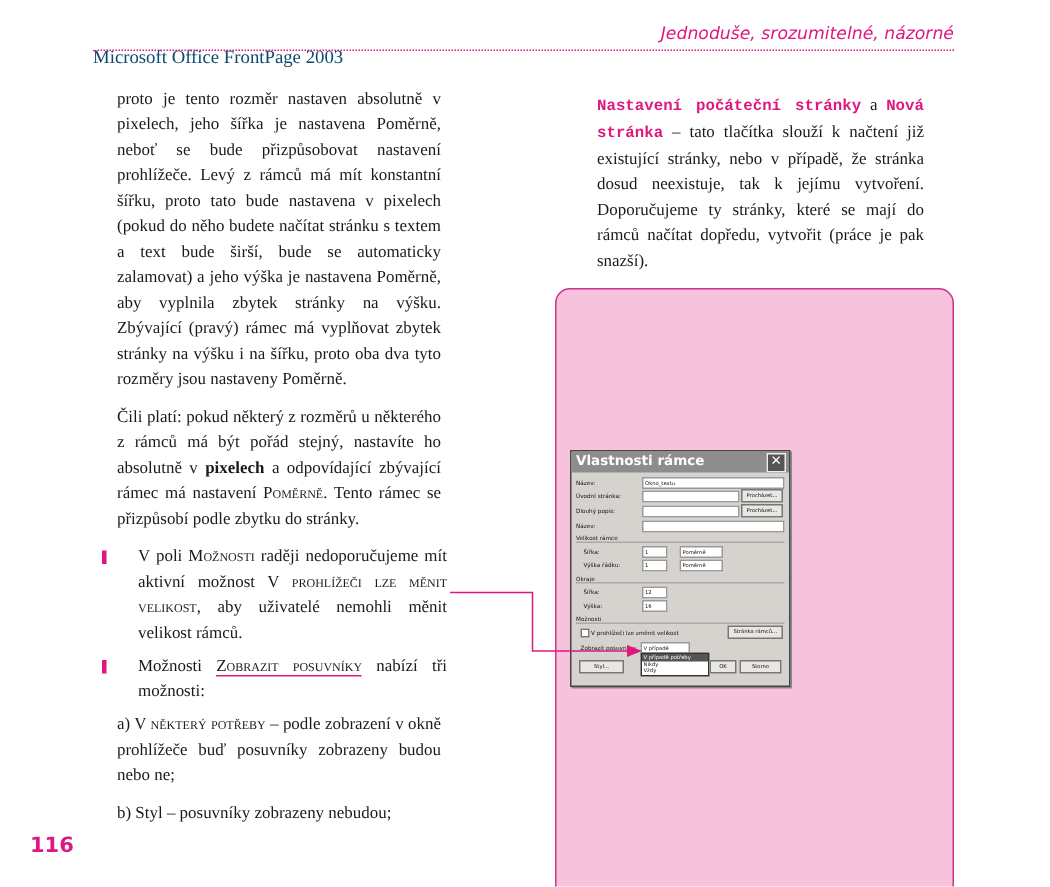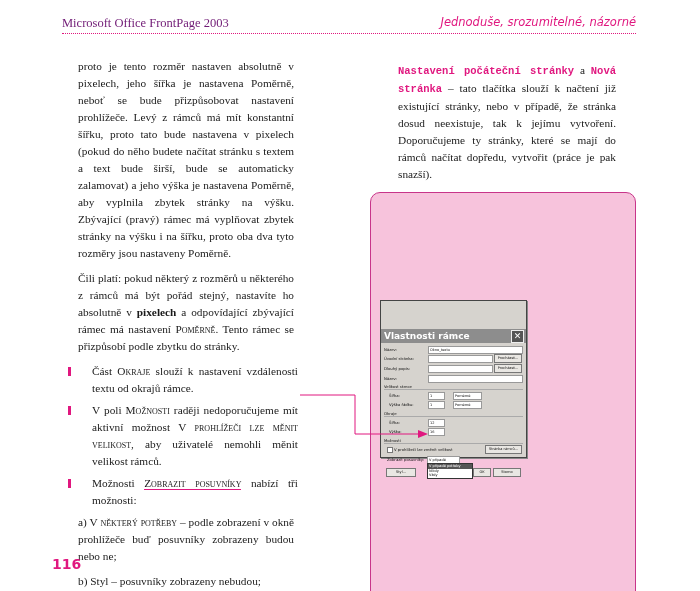--- a/index.html
+++ b/index.html
@@ -1,34 +1,34 @@
 <!DOCTYPE html>
 <html><head>
 <meta charset="utf-8">
 <style>
   html, body { margin:0; padding:0; }
   body { width:700px; height:591px; background:#ffffff; position:relative; overflow:hidden; font-family:"Liberation Serif", serif; color:#1a1a1a; }
-  .hdr-left { position:absolute; left:62px; top:16px; font-size:12.5px; color:#701a75; }
+  .hdr-left { position:absolute; left:62px; top:31px; font-size:12.5px; color:#0c4a6e; }
   .hdr-right { position:absolute; right:64px; top:15px; font-size:12.5px; color:#e0177f; font-style:italic; font-family:"DejaVu Sans", sans-serif; font-size:11.5px;text-align:center; }
   .hdr-rule { position:absolute; left:62px; right:64px; top:33px; border-top:1.5px dotted #e0177f; }
   .col-left { position:absolute; left:78px; top:58px; width:220px; font-size:11.3px; line-height:17px; text-align:justify; }
   .col-left p { margin:0 4px 8px 0; }
   .sc { font-variant:small-caps; }
   .bullets { margin:0; padding:0; list-style:none; }
   .bullets li { position:relative; margin:0 0 5px 0; padding-left:14px; }
   .bullet-mark { position:absolute; left:-10px; top:4px; width:3px; height:9px; background:#e0177f; }
   .sub { margin:0 0 5px 14px; }
   .underline-mark { border-bottom:1.5px solid #e0177f; }
   .col-right { position:absolute; left:398px; top:62px; width:218px; font-size:11.3px; line-height:17px; text-align:justify; }
   .pink-hl { color:#e0177f; font-family:Liberation Mono, monospace; font-weight:bold; font-size:10.5px; }
   .pink-box { position:absolute; left:370px; top:192px; width:264px; height:420px; background:#f7c3dc; border:1.5px solid #c8358a; border-radius:10px; }
-  .page-num { position:absolute; left:20px; top:556px; color:#e0177f; font-family:"DejaVu Sans", sans-serif; font-size:14px; font-weight:bold;margin-left:32px; }
+  .page-num { position:absolute; left:20px; top:556px; color:#e0177f; font-family:"DejaVu Sans", sans-serif; font-size:14px; font-weight:bold; }
   
   .dialog { position:absolute; left:380px; top:300px; width:145px; height:156px; background:#d6d3ce; border:1px solid #444; box-shadow:1px 1px 0 #888; font-family:"DejaVu Sans", sans-serif; }
-  .dlg-title { height:14px; background:#8d8d8d; color:#fff; font-size:9px; font-weight:bold; padding-left:3px; line-height:14px; position:relative;margin-top:28px; }
+  .dlg-title { height:14px; background:#8d8d8d; color:#fff; font-size:9px; font-weight:bold; padding-left:3px; line-height:14px; position:relative; }
   .dlg-close { position:absolute; right:2px; top:1px; width:11px; height:11px; background:#555; color:#fff; font-size:9px; line-height:11px; text-align:center; border:1px solid #eee; }
   .dlg-body { position:relative; font-size:3.8px; color:#111; }
   .row { position:absolute; left:3px; }
   .field { position:absolute; background:#fff; border:1px solid #999; height:6px; font-size:3.5px; line-height:6px; padding-left:1px; }
   .btn { position:absolute; background:#e9e7e3; border:1px solid #777; font-size:3.5px; text-align:center; height:7px; line-height:7px; }
   .grp { position:absolute; left:3px; right:3px; border-top:1px solid #aaa; }
   .chk { position:absolute; width:4px; height:4px; background:#fff; border:1px solid #777; }
   .dropdown-list { position:absolute; background:#fff; border:1px solid #333; font-size:3.5px; line-height:4.5px; }
   .dropdown-list div { padding-left:1px; }
   .dropdown-list .sel { background:#555; color:#fff; }
@@ -40,24 +40,20 @@
 <div class="hdr-left">Microsoft Office FrontPage 2003</div>
 <div class="hdr-right">Jednoduše, srozumitelné, názorné</div>
 <div class="hdr-rule"></div>
 
 <div class="col-left">
   <p>proto je tento rozměr nastaven absolutně v pixelech, jeho šířka je nastavena Poměrně, neboť se bude přizpůsobovat nastavení prohlížeče. Levý z rámců má mít konstantní šířku, proto tato bude nastavena v pixelech (pokud do něho budete načítat stránku s textem a text bude širší, bude se automaticky zalamovat) a jeho výška je nastavena Poměrně, aby vyplnila zbytek stránky na výšku. Zbývající (pravý) rámec má vyplňovat zbytek stránky na výšku i na šířku, proto oba dva tyto rozměry jsou nastaveny Poměrně.</p>
   <p>
     <span>Čili platí: pokud některý z rozměrů u některého z rámců má být pořád stejný, nastavíte ho absolutně v </span><b>pixelech</b><span> a odpovídající zbývající rámec má nastavení </span><span class="sc">Poměrně</span><span>. Tento rámec se přizpůsobí podle zbytku do stránky.</span>
   </p>
   <ul class="bullets">
-    <li>
-      <span class="bullet-mark"></span>
-      <span>Část </span><span class="sc">Okraje</span><span> slouží k nastavení vzdálenosti textu od okrajů rámce.</span>
-    </li>
     <li>
       <span class="bullet-mark"></span>
       <span>V poli </span><span class="sc">Možnosti</span><span> raději nedoporučujeme mít aktivní možnost V </span><span class="sc">prohlížeči lze měnit velikost</span><span>, aby uživatelé nemohli měnit velikost rámců.</span>
     </li>
     <li>
       <span class="bullet-mark"></span>
       <span>Možnosti </span><span class="sc underline-mark">Zobrazit posuvníky</span><span> nabízí tři možnosti:</span>
     </li>
   </ul>
   <p class="sub">

